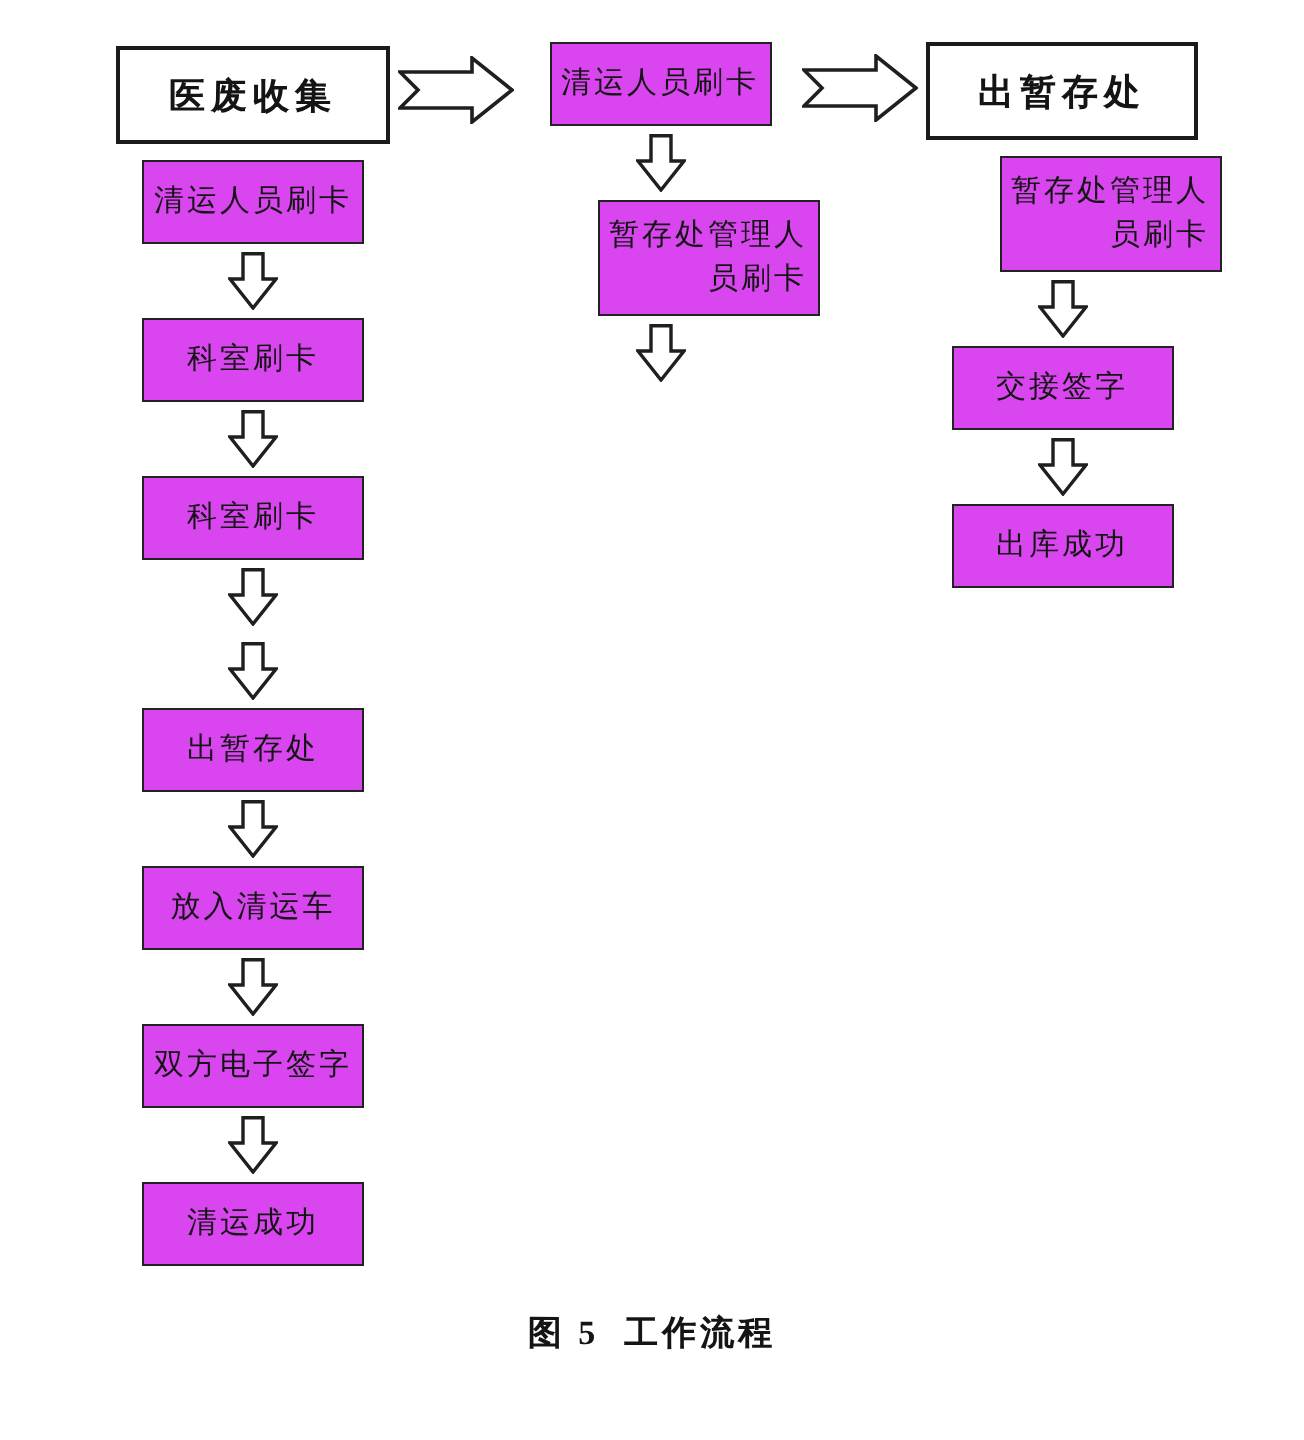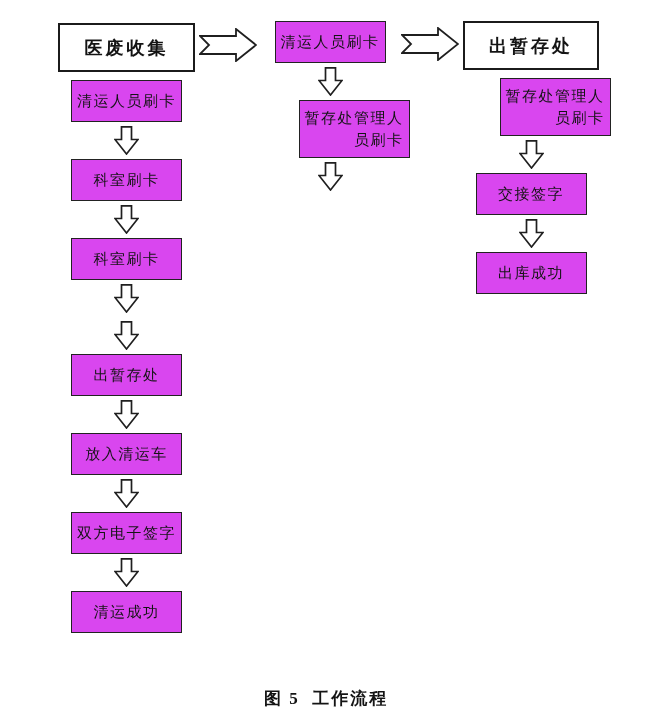--- a/index.html
+++ b/index.html
@@ -32,21 +32,21 @@
     display:flex;align-items:center;justify-content:center;
     text-align:right;font-size:15px;letter-spacing:1.5px;
     line-height:1.5;padding:2px 5px;
   }
   .step.tall{min-height:58px;margin-left:48px;}
   .darrow{height:29px;margin:4px 0;display:flex;align-items:center;justify-content:center;}
   .harrow{position:absolute;}
   .harrow-1{left:199px;top:28px;}
   .harrow-2{left:401px;top:27px;}
   .caption{
-    position:absolute;left:0;top:687px;width:100%;
+    position:absolute;left:0;top:655px;width:100%;
     text-align:center;font-weight:700;font-size:17px;
     letter-spacing:2px;white-space:pre;
   }
 </style>
 </head>
 <body>
 
 <div class="page">
 
   <div class="col col-1">

